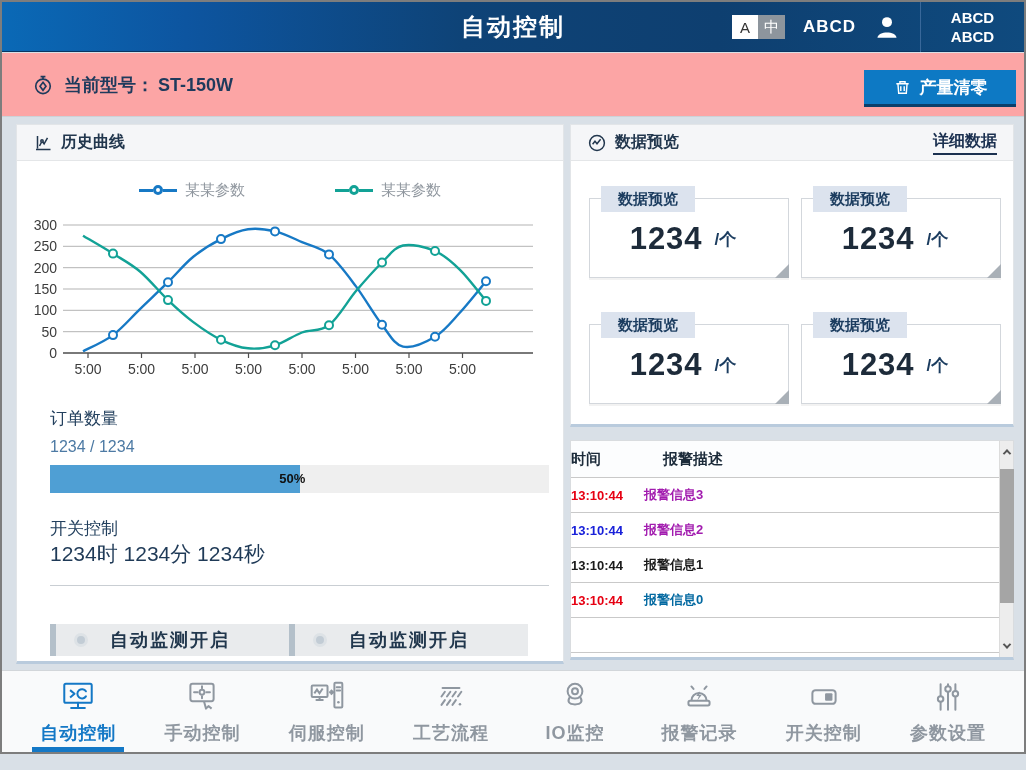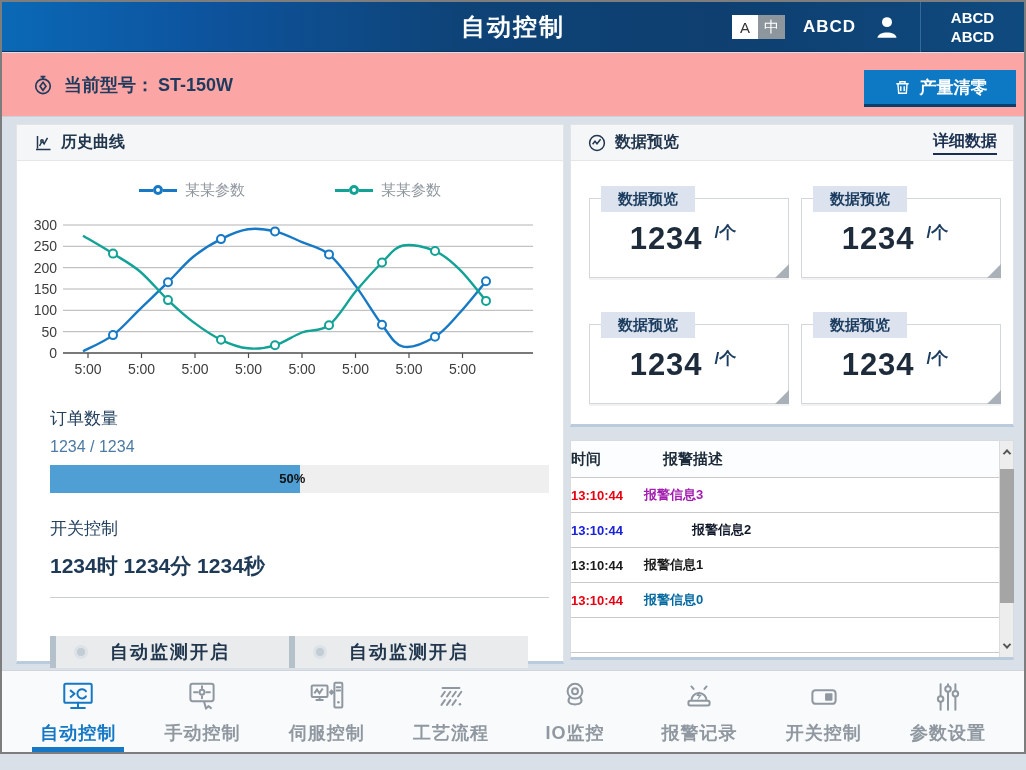--- a/index.html
+++ b/index.html
@@ -53,34 +53,34 @@
   #chart-box { margin-top:8px; }
 
   
   .lp-body { padding:0 33px; }
   .sec-label { color:#23405e; font-size:17px; margin-top:24px; }
   .order-value { color:#4d7aa4; font-size:16px; margin-top:8px; }
   .progress { position:relative; margin-top:9px; width:499px; height:28px; background:#efefef; }
   .progress-fill { position:absolute; left:0; top:0; height:100%; background:#4f9fd4; }
   .progress-label { position:absolute; top:0; height:28px; line-height:28px; font-size:13px; font-weight:bold; color:#111;
     transform:translateX(-78%); }
-  .runtime-value { color:#1f3a57; font-size:21px; font-weight:bold; margin-top:12px; }
+  .runtime-value { color:#1f3a57; font-size:21px; font-weight:normal; }
   .lp-divider { margin-top:17px; height:1px; background:#c9ced3; width:499px; }
   .toggles { margin-top:38px; display:flex; }
   .toggle-btn { width:239px; height:32px; background:#e9ebed; border:none; border-left:6px solid #b4c0ca;
     display:flex; align-items:center; gap:22px; padding-left:18px; cursor:pointer; font-family:inherit; }
   .toggle-dot { width:14px; height:14px; border-radius:50%; background:#c2ccd5; border:3px solid #dde2e6; }
   .toggle-text { color:#21374d; font-size:18px; font-weight:bold; letter-spacing:2px; }
 
   
   .cards { margin:37px 14px 0 18px; display:grid; grid-template-columns:200px 200px; column-gap:12px; row-gap:46px; }
   .card { position:relative; height:80px; background:#fff; border:1px solid #d3d7dc; box-shadow:0 2px 0 rgba(0,0,0,.05); }
   .card-chip { position:absolute; left:11px; top:-13px; height:26px; line-height:26px; padding:0 17px;
     background:#dce3ee; color:#1b3c5f; font-size:15px; font-weight:bold; }
-  .card-body { position:absolute; left:0; right:12px; top:22px; display:flex; justify-content:center; align-items:flex-start; gap:12px; }
+  .card-body { position:absolute; left:0; right:12px; top:22px; display:flex; justify-content:center; align-items:center; gap:12px; }
   .card-num { font-size:31px; font-weight:bold; color:#1d2b3a; letter-spacing:1px; }
   .card-unit { font-size:17px; font-weight:bold; color:#1b3c5f; }
   .card-fold { position:absolute; right:-1px; bottom:-1px; width:0; height:0;
     border-style:solid; border-width:0 0 14px 14px; border-color:transparent transparent #a9b0b7 transparent; }
 
   
   .atable { position:absolute; left:0; top:0; right:14px; bottom:0; }
   .arow { display:flex; align-items:center; height:35px; border-bottom:1px solid #c9c9c9; }
   .arow.head { height:37px; background:#fcfdfe; }
   .acol-time { width:70px; font-size:13px; font-weight:bold; }
@@ -317,21 +317,21 @@
       <div class="arow head">
         <div class="acol-time">时间</div>
         <div class="acol-msg">报警描述</div>
       </div>
     <div class="arow">
           <div class="acol-time" style="color: rgb(230, 0, 18);">13:10:44</div>
           <div class="acol-msg" style="color: #a21caf;">报警信息3</div>
         </div>
         <div class="arow">
           <div class="acol-time" style="color: rgb(25, 33, 217);">13:10:44</div>
-          <div class="acol-msg" style="color: #0f172a; margin-left: 48px;">报警信息2</div>
+          <div class="acol-msg" style="color: #a21caf;">报警信息2</div>
         </div>
         <div class="arow">
           <div class="acol-time" style="color: rgb(26, 26, 26);">13:10:44</div>
           <div class="acol-msg" style="color: rgb(26, 26, 26);">报警信息1</div>
         </div>
         <div class="arow">
           <div class="acol-time" style="color: rgb(230, 0, 18);">13:10:44</div>
           <div class="acol-msg" style="color: #0369a1;">报警信息0</div>
         </div>
         <div class="arow"></div>

